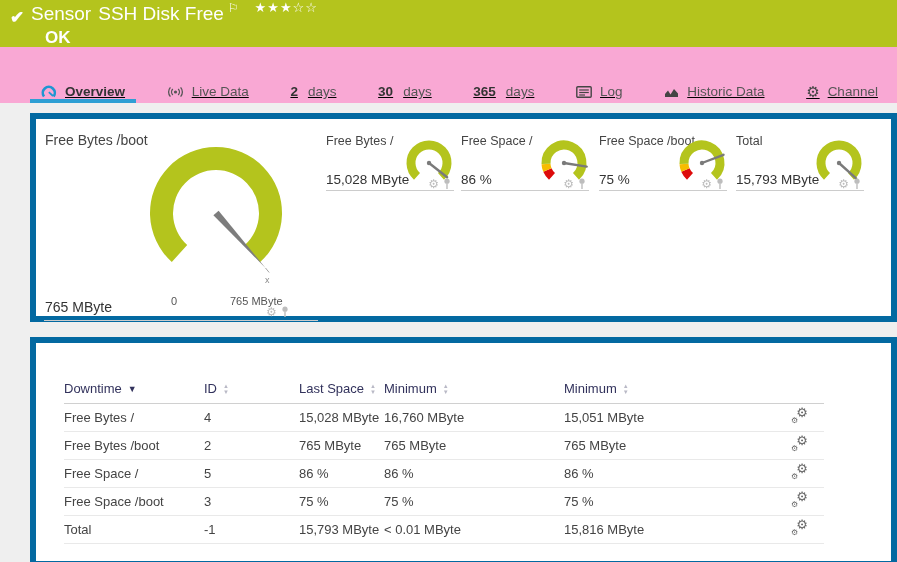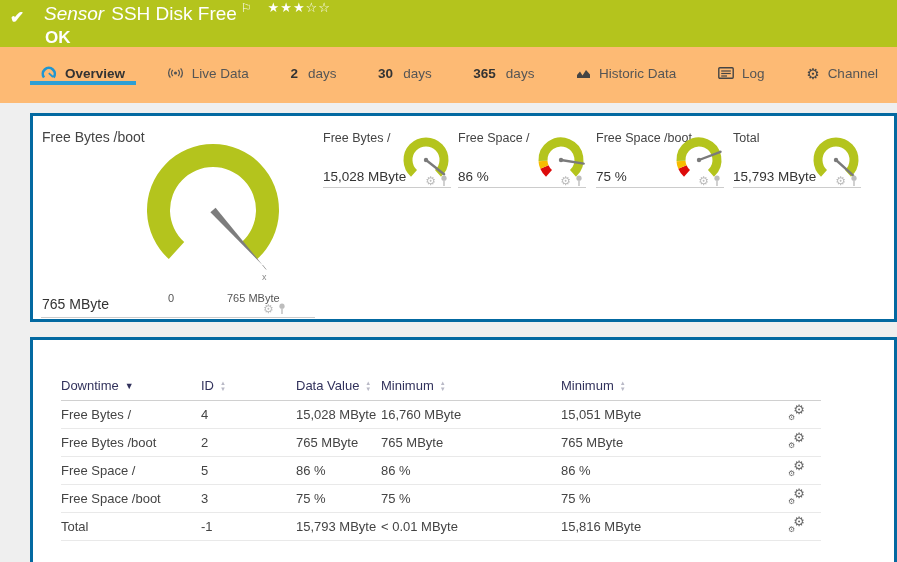--- a/index.html
+++ b/index.html
@@ -3,38 +3,38 @@
 <meta charset="utf-8">
 <style>
   html,body{margin:0;padding:0;}
   body{width:897px;height:562px;overflow:hidden;background:#efefef;
        font-family:"Liberation Sans",sans-serif;position:relative;}
 
   
   .greenbar{height:47px;background:#b4c41d;color:#fff;position:relative;}
   .check{position:absolute;left:10px;top:7px;font-size:17px;font-weight:bold;}
   .titleline{position:absolute;left:31px;top:3px;font-size:19px;white-space:nowrap;}
-  .kind{font-style:italic;margin-right:7px;margin-left:13px;}
+  .kind{margin-right:7px;}
   .flag{font-size:12px;vertical-align:top;margin-left:4px;position:relative;top:-2px;}
   .stars{font-size:13px;vertical-align:top;margin-left:16px;letter-spacing:1px;position:relative;top:-3px;}
   .status{position:absolute;left:45px;top:28px;font-size:17px;font-weight:bold;}
 
   
-  .tabstrip{height:56px;background:#fdba74;display:flex;align-items:center;
-            padding:0 8px 0 30px;box-sizing:border-box;justify-content:space-between;}
+  .tabstrip{height:56px;background:#f9a8d4;display:flex;align-items:flex-end;
+            padding:0 8px 0 30px;box-sizing:border-box;justify-content:space-between;text-decoration:underline;}
   .tab{display:flex;align-items:center;gap:8px;padding:0 11px;font-size:13.5px;
        color:#555;cursor:pointer;border-bottom:4px solid transparent;box-sizing:border-box;}
   .tab.active{border-bottom-color:#2e9fd4;}
   .tab.active .tlabel{font-weight:bold;color:#333;}
   .tab .tnum{font-weight:bold;color:#333;margin-right:2px;}
   .tab svg{flex:none;}
   .tab .gearglyph{font-size:15px;color:#444;line-height:1;}
 
   
-  .panel{position:absolute;left:30px;right:0;background:#fff;border:3px solid #0369a1;box-sizing:border-box;}
+  .panel{position:absolute;left:30px;right:0;background:#fff;border:6px solid #0369a1;box-sizing:border-box;}
   #panel-overview{top:113px;height:209px;}
   #panel-table{top:337px;height:230px;padding:30px 0 0 28px;}
 
   
   .mg-title{position:absolute;left:9px;top:13px;font-size:14px;color:#444;}
   .mg-svg{position:absolute;left:100px;top:16px;}
   .mg-min{position:absolute;left:135px;top:176px;font-size:11px;color:#555;}
   .mg-max{position:absolute;left:194px;top:176px;font-size:11px;color:#555;}
   .mg-value{position:absolute;left:9px;top:180px;font-size:14px;color:#333;}
   .mg-line{position:absolute;left:8px;top:201px;width:274px;border-bottom:1px solid #ccc;}
@@ -100,33 +100,33 @@
   </div>
   <div class="tab">
     <span class="tnum">30</span>
     <span class="tlabel">days</span>
   </div>
   <div class="tab">
     <span class="tnum">365</span>
     <span class="tlabel">days</span>
   </div>
   <div class="tab">
-    <svg width="15" height="12" viewBox="0 0 15 12">
-      <path d="M1,11 L1,8 4,4.5 6.5,8.5 10,3 14,7.5 14,11 Z" fill="#444"></path>
-    </svg>
-    <span class="tlabel">Historic Data</span>
-  </div>
-  <div class="tab">
     <svg width="16" height="12" viewBox="0 0 16 12">
       <rect x="0.8" y="0.8" width="14.4" height="10.4" rx="1" fill="none" stroke="#444" stroke-width="1.4"></rect>
       <line x1="3.2" y1="4" x2="12.8" y2="4" stroke="#444" stroke-width="1.2"></line>
       <line x1="3.2" y1="6.5" x2="12.8" y2="6.5" stroke="#444" stroke-width="1.2"></line>
       <line x1="3.2" y1="9" x2="9" y2="9" stroke="#444" stroke-width="1.2"></line>
     </svg>
     <span class="tlabel">Log</span>
+  </div>
+  <div class="tab">
+    <svg width="15" height="12" viewBox="0 0 15 12">
+      <path d="M1,11 L1,8 4,4.5 6.5,8.5 10,3 14,7.5 14,11 Z" fill="#444"></path>
+    </svg>
+    <span class="tlabel">Historic Data</span>
   </div>
   <div class="tab">
     <span class="gearglyph">⚙</span>
     <span class="tlabel">Channel</span>
   </div>
 </div>
 
 <div class="panel" id="panel-overview">
 
   <div class="mg-title">Free Bytes /boot</div>
@@ -240,21 +240,21 @@
         <th>
           <span>Downtime</span><span class="sortactive">▼</span>
         </th>
         <th>
           <span>ID</span><span class="arrows">
               <span>▲</span>
               <span>▼</span>
             </span>
         </th>
         <th>
-          <span>Data Value</span><span class="arrows">
+          <span>Last Space</span><span class="arrows">
               <span>▲</span>
               <span>▼</span>
             </span>
         </th>
         <th class="num">
           <span>Minimum</span><span class="arrows">
               <span>▲</span>
               <span>▼</span>
             </span>
         </th>

